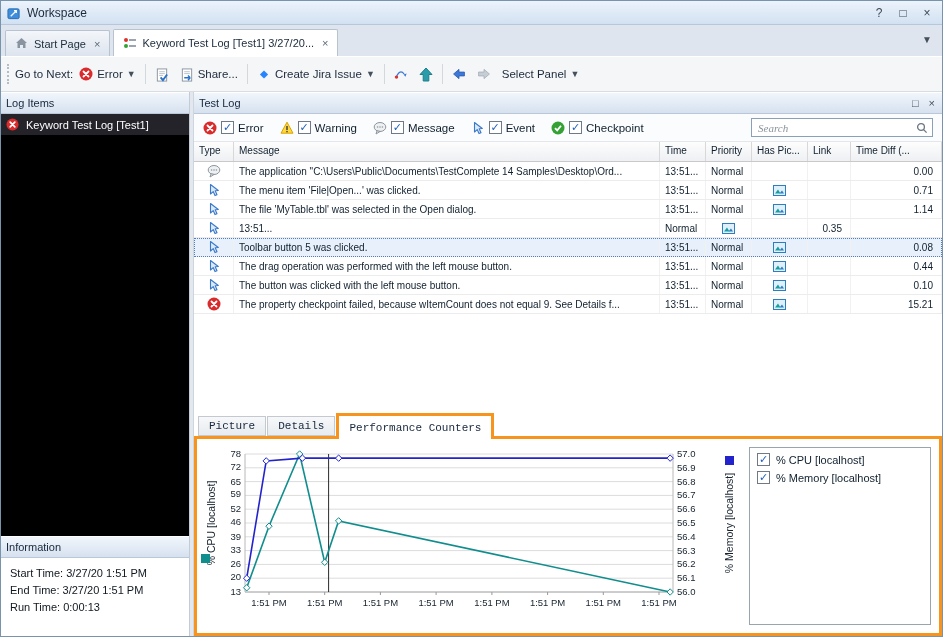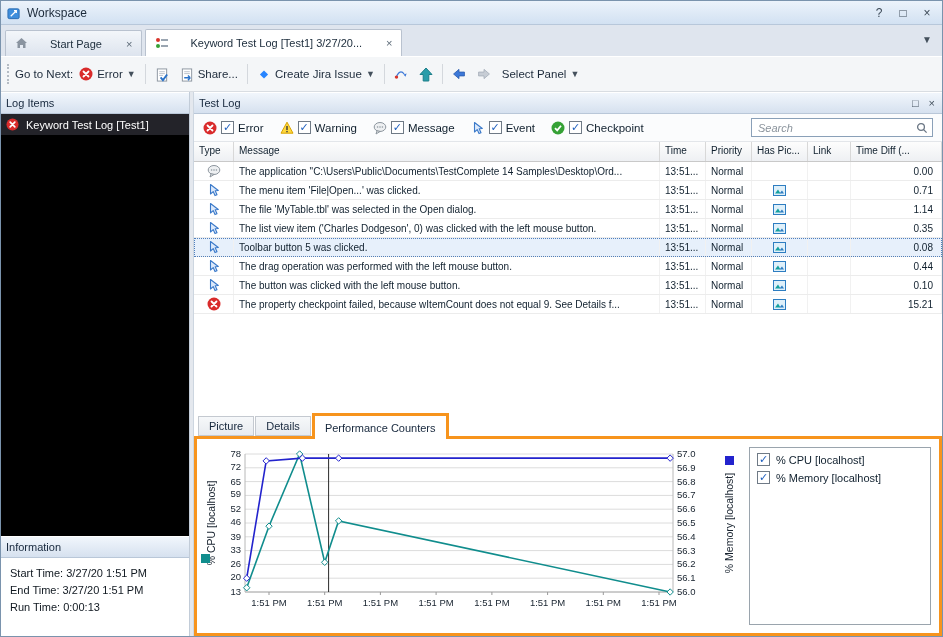--- a/index.html
+++ b/index.html
@@ -8,21 +8,21 @@
             display:flex; flex-direction:column; overflow:hidden; }
 
   
   .titlebar { height:24px; background:linear-gradient(#ecf3fb,#d2e1f2); border-bottom:1px solid #b7c7da;
               display:flex; align-items:center; gap:6px; padding:0 6px; font-size:12px; color:#1c2a3a; flex:0 0 auto; }
   .titlebar .spacer { flex:1; }
   .win-btn { width:18px; text-align:center; color:#3d4a58; font-size:12px; cursor:default; }
 
   
   .tabstrip { height:31px; background:#dfe5ee; display:flex; align-items:flex-end; gap:3px; padding:4px 6px 0 4px; flex:0 0 auto; }
-  .tab { height:26px; display:flex; align-items:center; gap:21px; padding:0 9px; font-size:11px; color:#20303f;
+  .tab { height:26px; display:flex; align-items:center; gap:5px; padding:0 9px; font-size:11px; color:#20303f;
          border:1px solid #b9c2cf; border-bottom:none; border-radius:2px 2px 0 0;
          background:linear-gradient(#f3f6fa,#dde4ee); white-space:nowrap; }
   .tab.selected { background:#fff; height:27px; }
   .tab-close { color:#5c6a78; margin-left:3px; font-size:11px; }
   .tabstrip .spacer { flex:1; }
   .tabstrip-chevron { align-self:center; color:#44505c; font-size:10px; padding:0 4px 6px 0; }
 
   
   .toolbar { height:36px; background:#f4f6f8; border-top:1px solid #fff; border-bottom:1px solid #d9dde2;
              display:flex; align-items:center; gap:1px; padding:0 6px; font-size:11.5px; color:#1c2a3a; flex:0 0 auto; }
@@ -51,42 +51,42 @@
                   color:#101820; background:#fff; white-space:nowrap; overflow:hidden; }
   .info-content div { white-space:nowrap; }
 
   
   .filterbar { height:28px; flex:0 0 auto; display:flex; align-items:center; padding:0 9px; gap:4px;
                background:#fbfcfd; border-bottom:1px solid #e3e6ea; font-size:11.5px; color:#10202e; }
   .filter-item { display:flex; align-items:center; gap:4px; margin-right:16px; }
   .checkbox { width:13px; height:13px; border:1px solid #6f7a86; background:#fff; display:inline-flex;
               align-items:center; justify-content:center; font-size:11px; line-height:11px; color:#1e5fbf; flex:0 0 auto; }
   .search-box { margin-left:auto; width:182px; height:19px; border:1px solid #8aa0b8; background:#fff;
-                display:flex; align-items:center; padding:0 4px; gap:4px; }
+                display:flex; align-items:center; padding:0 4px; gap:4px;font-family:Liberation Serif, serif; }
   .search-box input { border:none; outline:none; flex:1; min-width:0; font-size:11px; font-family:inherit; background:transparent; color:#333; }
   .search-box input::placeholder { font-style:italic; color:#8a939c; }
 
   
   .logtable { flex:0 0 auto; font-size:10px; color:#10202e;
               --cols: 40px 426px 46px 46px 56px 43px 1fr; }
   .lt-header { display:grid; grid-template-columns:var(--cols); height:20px;
                background:linear-gradient(#fdfdfd,#eef0f3); border-bottom:1px solid #c9c9c9; }
   .lt-hcell { padding:3px 5px; border-right:1px solid #d8d8d8; white-space:nowrap; overflow:hidden; }
   .lt-row { display:grid; grid-template-columns:var(--cols); height:19px; border-bottom:1px solid #ececec; background:#fff; }
   .lt-cell { padding:0 5px; display:flex; align-items:center; height:100%;
              white-space:nowrap; overflow:hidden; border-right:1px solid #f1f1f1; }
   .lt-cell.c-type, .lt-cell.c-pic { justify-content:center; padding:0; }
   .lt-cell.c-diff { justify-content:flex-end; padding-right:8px; }
   .lt-row.selected { background:#e7f0fb; outline:1px dotted #4f7fbd; outline-offset:-1px; }
 
   .filler { flex:1; background:#fff; }
 
   
   .bottom-tabs { height:24px; flex:0 0 auto; display:flex; align-items:flex-end; gap:1px; padding-left:4px;
-                 background:#fff; position:relative; z-index:2; font-size:11px; color:#16273c; }
+                 background:#fff; position:relative; z-index:2; font-size:11px; color:#16273c;font-family:Liberation Mono, monospace; }
   .btab { height:20px; display:flex; align-items:center; padding:0 10px; border:1px solid #c4c9d0;
           background:linear-gradient(#f6f8fa,#e8ebef); white-space:nowrap; }
   .btab.selected { height:26px; margin-bottom:-3px; background:#fff; border:3px solid #f7941d; border-bottom:none; }
 
   .chart-panel { height:200px; flex:0 0 auto; border:3px solid #f7941d; background:#fff; display:flex; overflow:hidden; }
   .chart-wrap { flex:0 0 auto; padding:3px 0 0 2px; }
   svg text { font-family:"Liberation Sans",sans-serif; }
   .tick { font-size:9.5px; fill:#17222e; }
   .axis { font-size:10.5px; fill:#17222e; }
   .legend-box { flex:1; border:1px solid #9aa4ad; margin:8px 8px 8px 2px; padding:5px 7px; background:#fff;
@@ -393,21 +393,20 @@
               </div>
               <div class="lt-cell"></div>
               <div class="lt-cell c-diff">1.14</div>
             </div>
             <div class="lt-row">
               <div class="lt-cell c-type">
                 <svg width="14" height="14" viewBox="0 0 14 14">
                   <path d="M3.5 1.5 L3.5 11 L6.2 8.6 L8 12.6 L10 11.7 L8.2 7.8 L11.3 7.5 Z" fill="#dce9fb" stroke="#3a79c9" stroke-width="1.1" stroke-linejoin="round"></path>
                 </svg>
               </div>
-              <div class="lt-cell c-msg">The list view item ('Charles Dodgeson', 0) was clicked with the left mouse button.</div>
               <div class="lt-cell">13:51...</div>
               <div class="lt-cell">Normal</div>
               <div class="lt-cell c-pic">
                 <svg width="13" height="11" viewBox="0 0 13 11">
                   <rect x="0.5" y="0.5" width="12" height="10" fill="#dff0fa" stroke="#2d7dc1"></rect>
                   <path d="M2 8.5 L5 4.5 L7.5 8.5 Z" fill="#15a0a0"></path>
                   <path d="M6.5 8.5 L9 5.5 L11 8.5 Z" fill="#2d7dc1"></path>
                 </svg>
               </div>
               <div class="lt-cell"></div>

